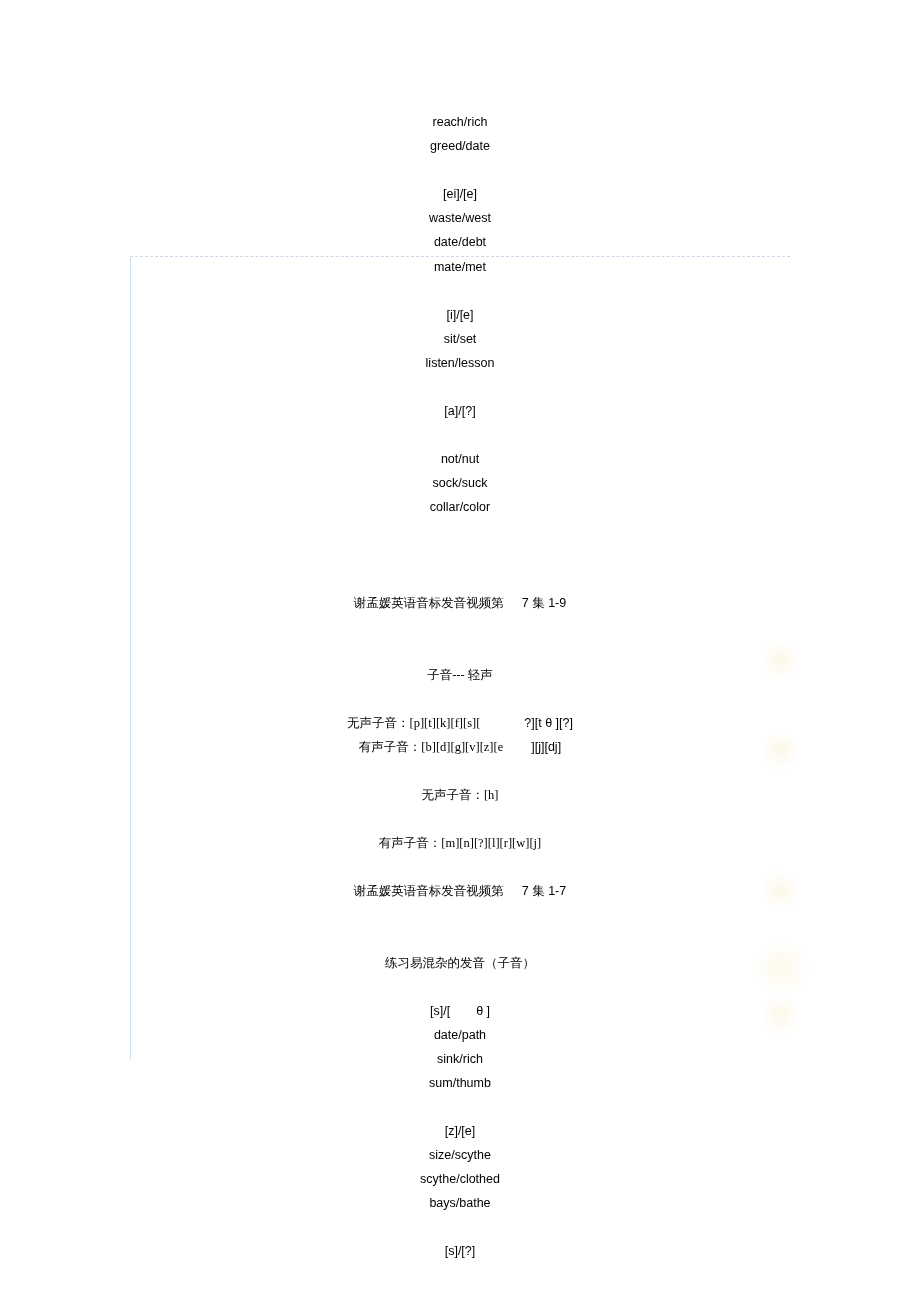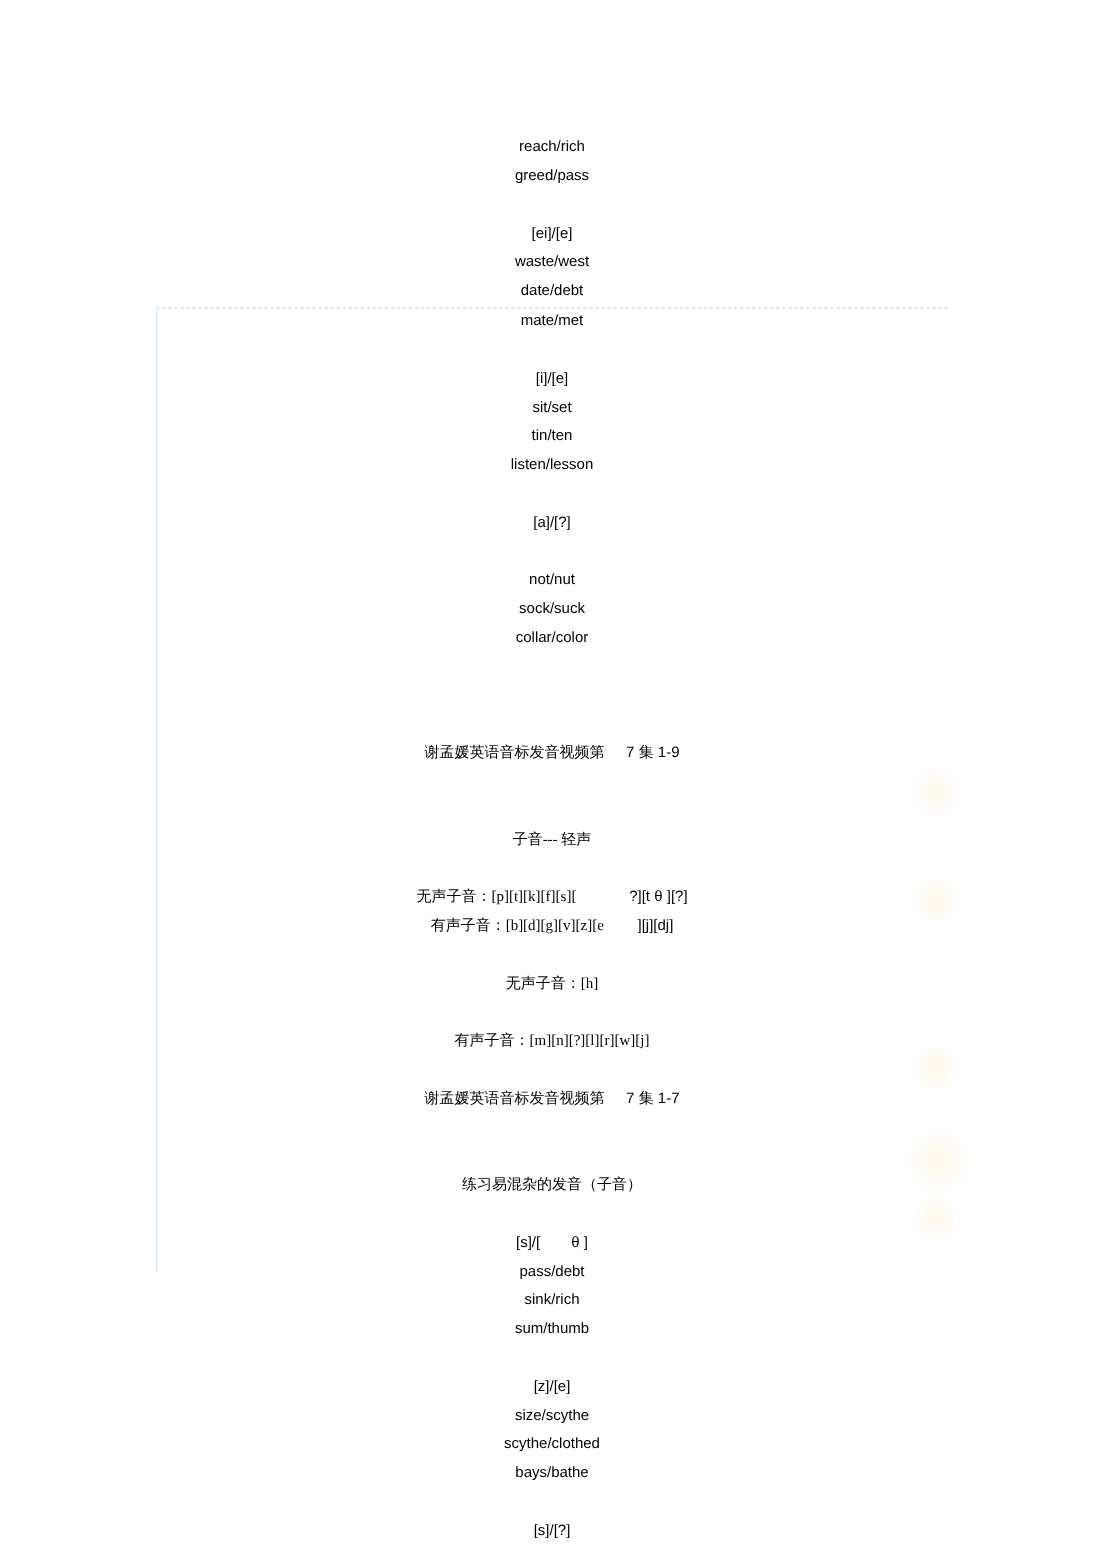--- a/index.html
+++ b/index.html
@@ -53,33 +53,32 @@
 
   <div class="vbar-left" style="top:258px; height:802px;"></div>
 
   <div class="watermark" style="top:640px; right:120px;"></div>
   <div class="watermark" style="top:730px; right:120px;"></div>
   <div class="watermark" style="top:870px; right:120px;"></div>
   <div class="watermark" style="top:940px; right:110px; width:55px; height:55px;"></div>
   <div class="watermark" style="top:995px; right:120px;"></div>
 
   <div class="line la">reach/rich</div>
-  <div class="line la">greed/pass</div>
+  <div class="line la">greed/date</div>
   <div class="blank"></div>
   <div class="line la">[ei]/[e]</div>
   <div class="line la">waste/west</div>
   <div class="line la">date/debt</div>
 
   <hr class="hr-dashed" style="margin-top:2px; margin-bottom:-2px;">
 
   <div class="line la">mate/met</div>
   <div class="blank"></div>
   <div class="line la">[i]/[e]</div>
   <div class="line la">sit/set</div>
-  <div class="line la">tin/ten</div>
   <div class="line la">listen/lesson</div>
   <div class="blank"></div>
   <div class="line la">[a]/[?]</div>
   <div class="blank"></div>
   <div class="line la">not/nut</div>
   <div class="line la">sock/suck</div>
   <div class="line la">collar/color</div>
   <div class="blank"></div>
   <div class="blank"></div>
   <div class="blank"></div>
@@ -94,21 +93,21 @@
   <div class="line cn">无声子音：[h]</div>
   <div class="line cn">有声子音：[m][n][?][l][r][w][j]</div>
   <div class="blank"></div>
 
   <div class="line"><span class="cn">谢孟媛英语音标发音视频第</span><span style="display:inline-block;width:18px;"></span><span class="la">7 集 1-7</span></div>
   <div class="blank"></div>
   <div class="line cn">练习易混杂的发音（子音）</div>
   <div class="blank"></div>
 
   <div class="line"><span class="la">[s]/[</span><span style="display:inline-block;width:26px;"></span><span class="la">θ ]</span></div>
-  <div class="line la">pass/debt</div>
+  <div class="line la">date/path</div>
   <div class="line la">sink/rich</div>
   <div class="line la">sum/thumb</div>
   <div class="blank"></div>
   <div class="line la">[z]/[e]</div>
   <div class="line la">size/scythe</div>
   <div class="line la">scythe/clothed</div>
   <div class="line la">bays/bathe</div>
   <div class="blank"></div>
   <div class="line la">[s]/[?]</div>
 

